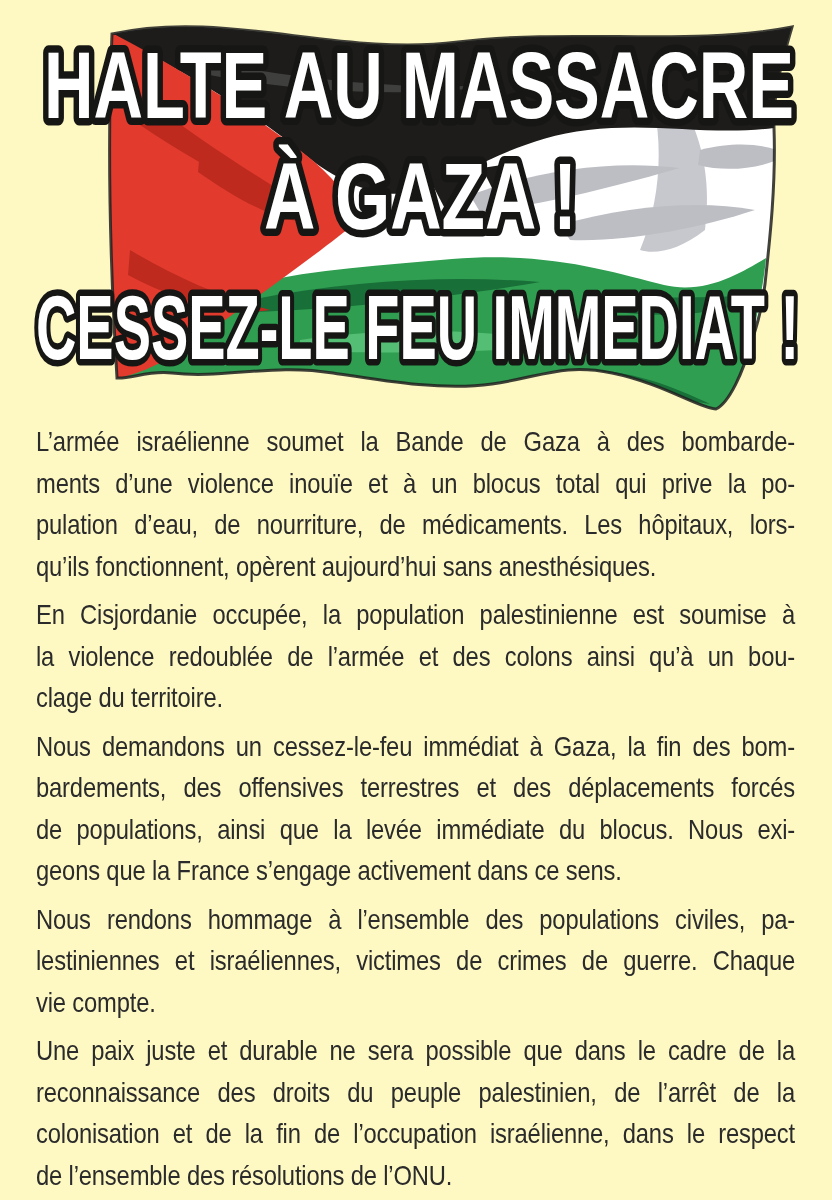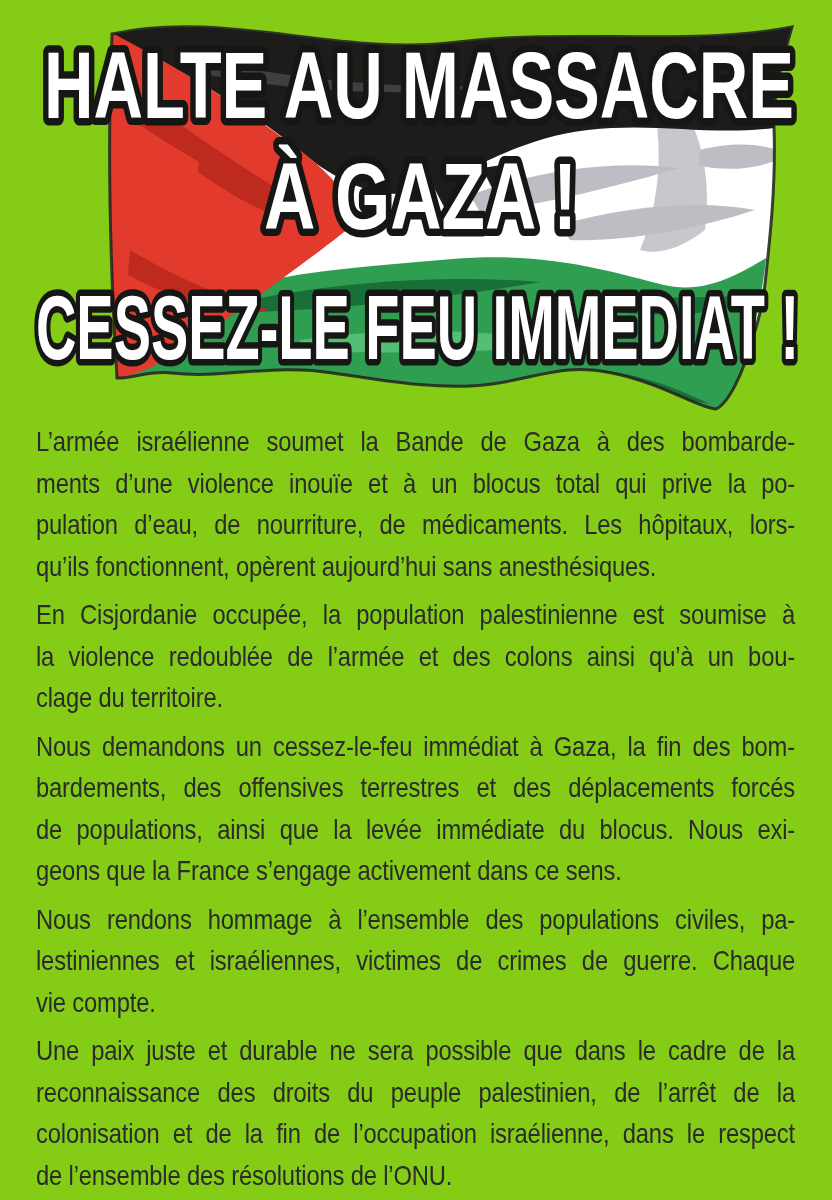--- a/index.html
+++ b/index.html
@@ -1,18 +1,18 @@
 <!DOCTYPE html>
 <html><head>
 <meta charset="utf-8">
 <style>
   html,body { margin:0; padding:0; background:#ffffff; }
   .page {
     position:relative; width:832px; height:1200px;
-    background:#84cc16; overflow:hidden;
+    background:#fef9c3; overflow:hidden;
     font-family:"Liberation Sans", sans-serif;
   }
   .flag-svg { position:absolute; top:0; left:0; display:block; }
   .hl {
     font-family:"Liberation Sans", sans-serif;
     font-weight:bold;
     fill:#ffffff;
     stroke:#161614;
     paint-order:stroke;
     stroke-linejoin:round;

